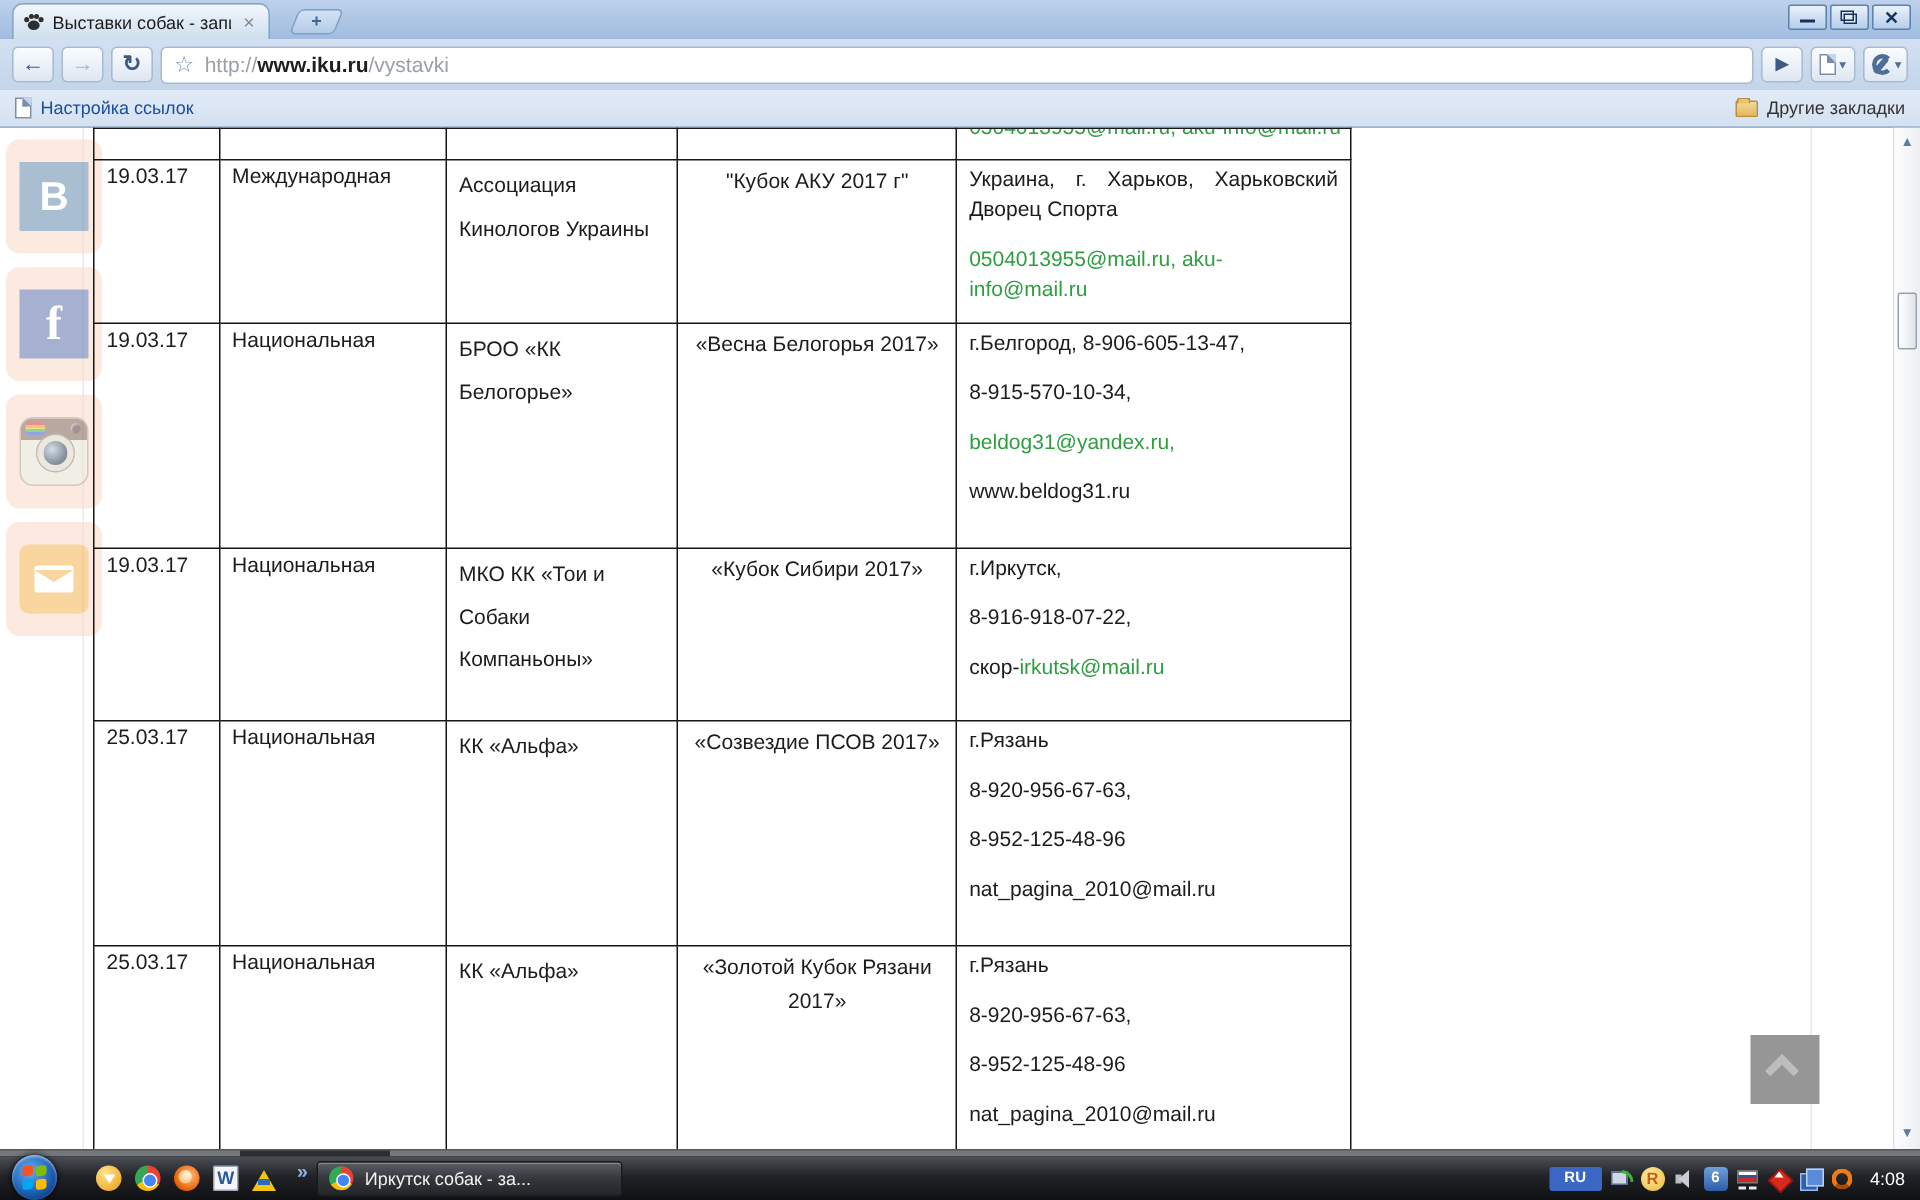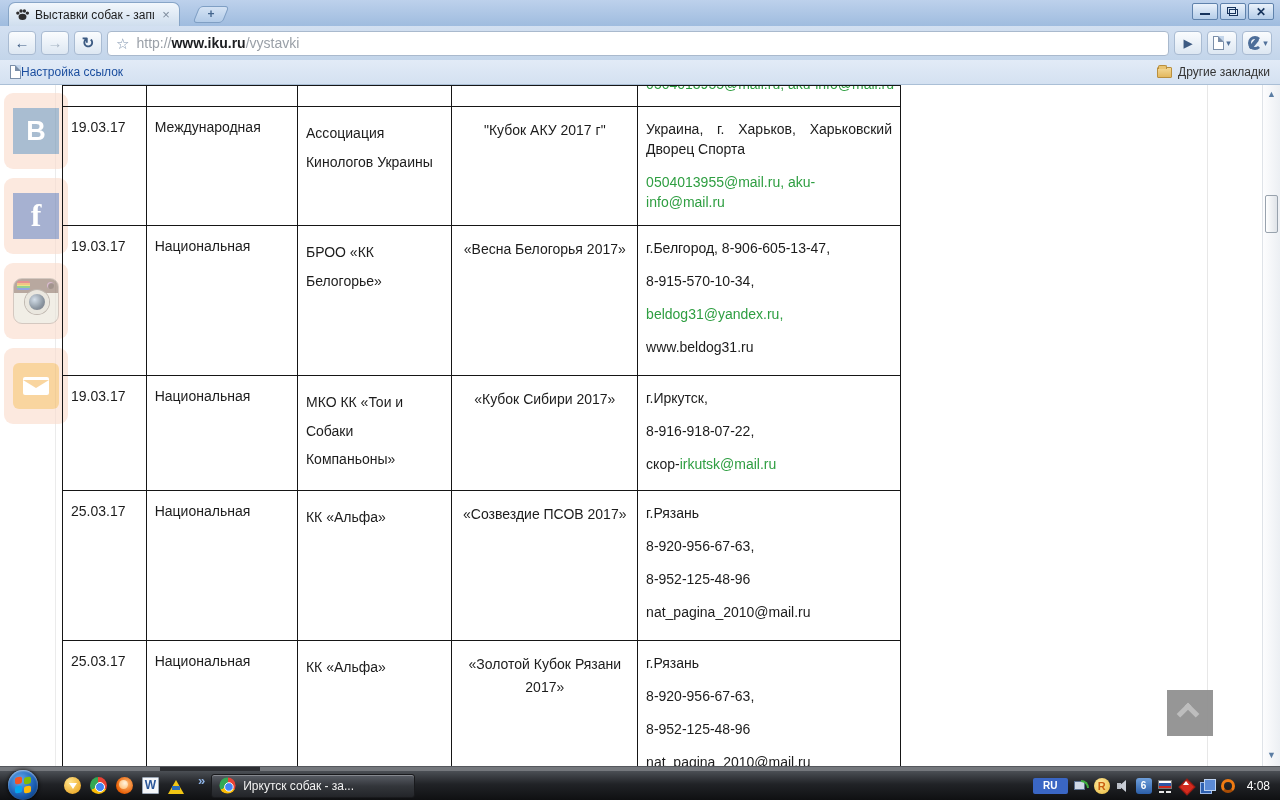--- a/index.html
+++ b/index.html
@@ -43,21 +43,21 @@
   .page-glyph::after { content:""; position:absolute; right:-1px; top:-1px; border:3px solid #c3d5ea;
     border-left-color:#7a8ea8; border-bottom-color:#7a8ea8; }
   .caret { font-size:9px; color:#51719a; }
   .wrench { width:15px; height:15px; position:relative; }
   .wrench::before { content:""; position:absolute; left:6px; top:1px; width:4px; height:13px; background:#4d6e99; transform:rotate(40deg); border-radius:2px; }
   .wrench::after { content:""; position:absolute; left:2px; top:0px; width:8px; height:8px; border:3px solid #4d6e99; border-radius:50%; border-right-color:transparent; }
 
   .bookmarks { position:absolute; left:0; top:60px; width:1280px; height:25px;
     background:linear-gradient(#e2ebf7,#d4e1f1); border-bottom:1px solid #aabfd6;
     display:flex; align-items:center; padding:0 10px; }
-  .bm-left { display:flex; align-items:center; gap:0; font-size:12px; color:#1a4d9e; }
+  .bm-left { display:flex; align-items:center; gap:6px; font-size:12px; color:#1a4d9e; }
   .bm-right { margin-left:auto; display:flex; align-items:center; gap:6px; font-size:12px; color:#333; }
   .folder { width:15px; height:11px; background:linear-gradient(#f3d896,#e3b85e); border:1px solid #b98f3e; border-radius:1px; position:relative; }
   .folder::before { content:""; position:absolute; left:0; top:-3px; width:7px; height:3px; background:#e9c473; border:1px solid #b98f3e; border-bottom:none; border-radius:2px 2px 0 0; }
 
   
   .content { position:absolute; left:0; top:85px; width:1280px; height:681px; background:#fff; overflow:hidden; }
   .vline-left { position:absolute; left:55px; top:0; width:1px; height:681px; background:#ebebeb; }
   .vline-right { position:absolute; left:1207px; top:0; width:1px; height:681px; background:#e7e7e7; }
 
   .social { position:absolute; left:4px; top:8px; width:64px; opacity:.62; }
@@ -70,21 +70,21 @@
     background:radial-gradient(circle at 35% 35%, #bcd,#456 60%,#223); border:4px solid #ded9cc; box-shadow:0 0 0 1px #9a8d80; }
   .soc-ig .rainbow { position:absolute; left:3px; top:2px; width:13px; height:9px; border-radius:2px;
     background:linear-gradient(#d94f4f 0 2px,#e8a13f 2px 4px,#e8d43f 4px 5px,#58b44e 5px 7px,#4e6fd4 7px); }
   .soc-ig .dot { position:absolute; right:4px; top:3px; width:7px; height:7px; border-radius:50%; background:#6a5348; box-shadow:inset 1px 1px 1px #c9b; }
   .soc-mail { width:46px; height:46px; border-radius:6px; background:#f6bc66; position:relative; }
   .soc-mail .env { position:absolute; left:10px; top:14px; width:26px; height:18px; background:#fff; border-radius:2px; }
   .soc-mail .env::before { content:""; position:absolute; left:0; top:0; border-left:13px solid transparent; border-right:13px solid transparent; border-top:10px solid #f6bc66; transform:translateY(2px) scaleY(.8); }
   .soc-mail .env::after { content:""; position:absolute; left:2px; top:2px; width:22px; height:12px; background:transparent; border-left:11px solid transparent; }
 
   table.shows { position:absolute; left:62px; top:0; border-collapse:collapse; table-layout:fixed; width:839px; }
-  table.shows td { border:1px solid #161616; vertical-align:top; font-size:14px; color:#1c1c1c; padding:12px 8px 0 8px; overflow:hidden; }
+  table.shows td { border:1px solid #161616; vertical-align:top; font-size:14px; color:#1c1c1c; padding:2px 8px 0 8px; overflow:hidden; }
   td.c-date { width:78px; font-size:13px; padding-left:7px; }
   td.c-type { width:141px; }
   td.c-org  { width:144px; color:#8c8c8c; line-height:2.05; }
   td.c-event{ width:173px; text-align:center; line-height:1.65; }
   td.c-cont { width:245px; padding-top:11px; }
   td.c-cont p { line-height:20px; margin:0 0 13px 0; }
   .green { color:#2e9e41; }
   .just { text-align:justify; }
   tr.clip td { height:21px; padding:0 8px; }
   tr.clip .clipwrap { margin-top:-10px; white-space:nowrap; }

